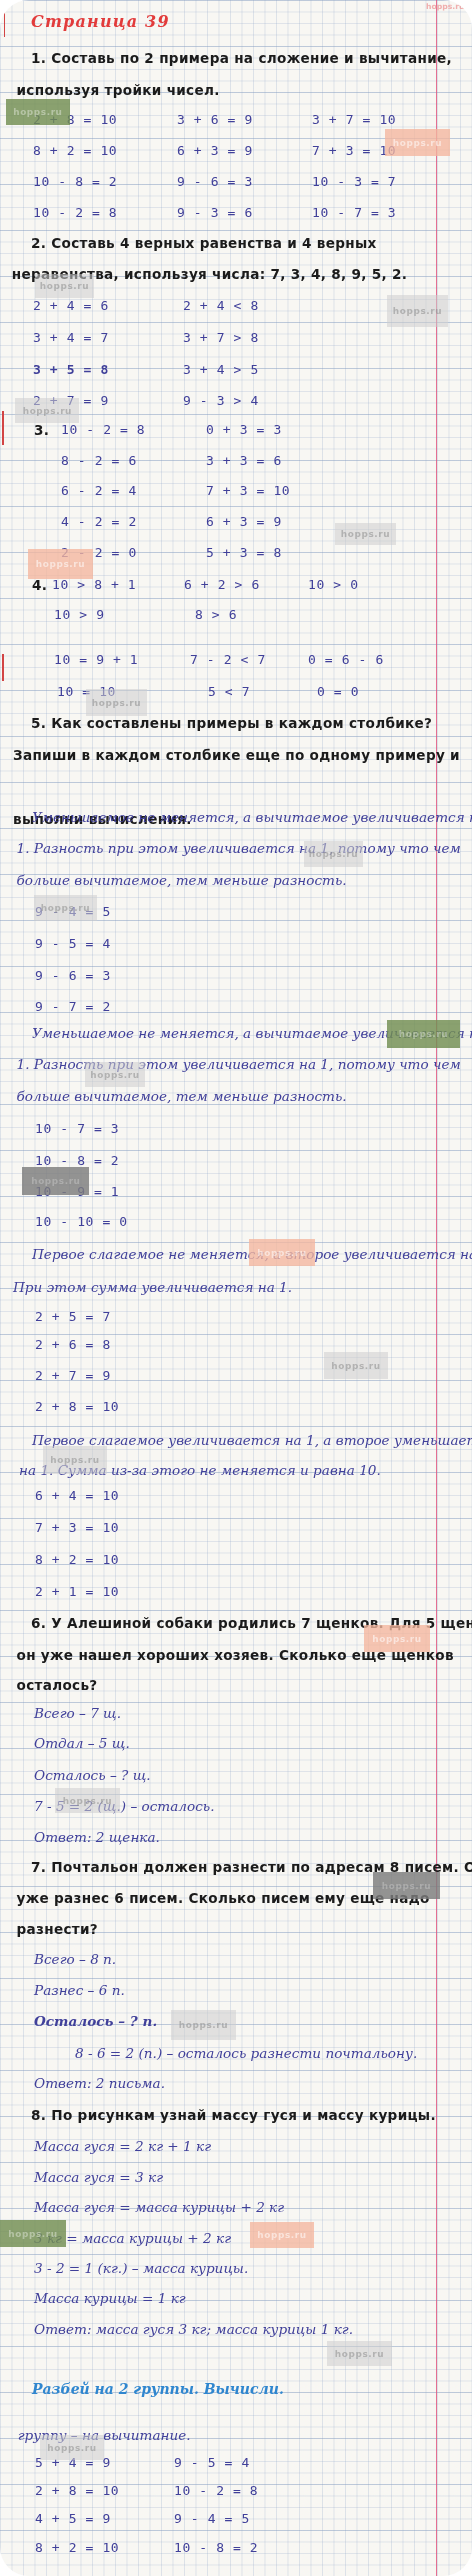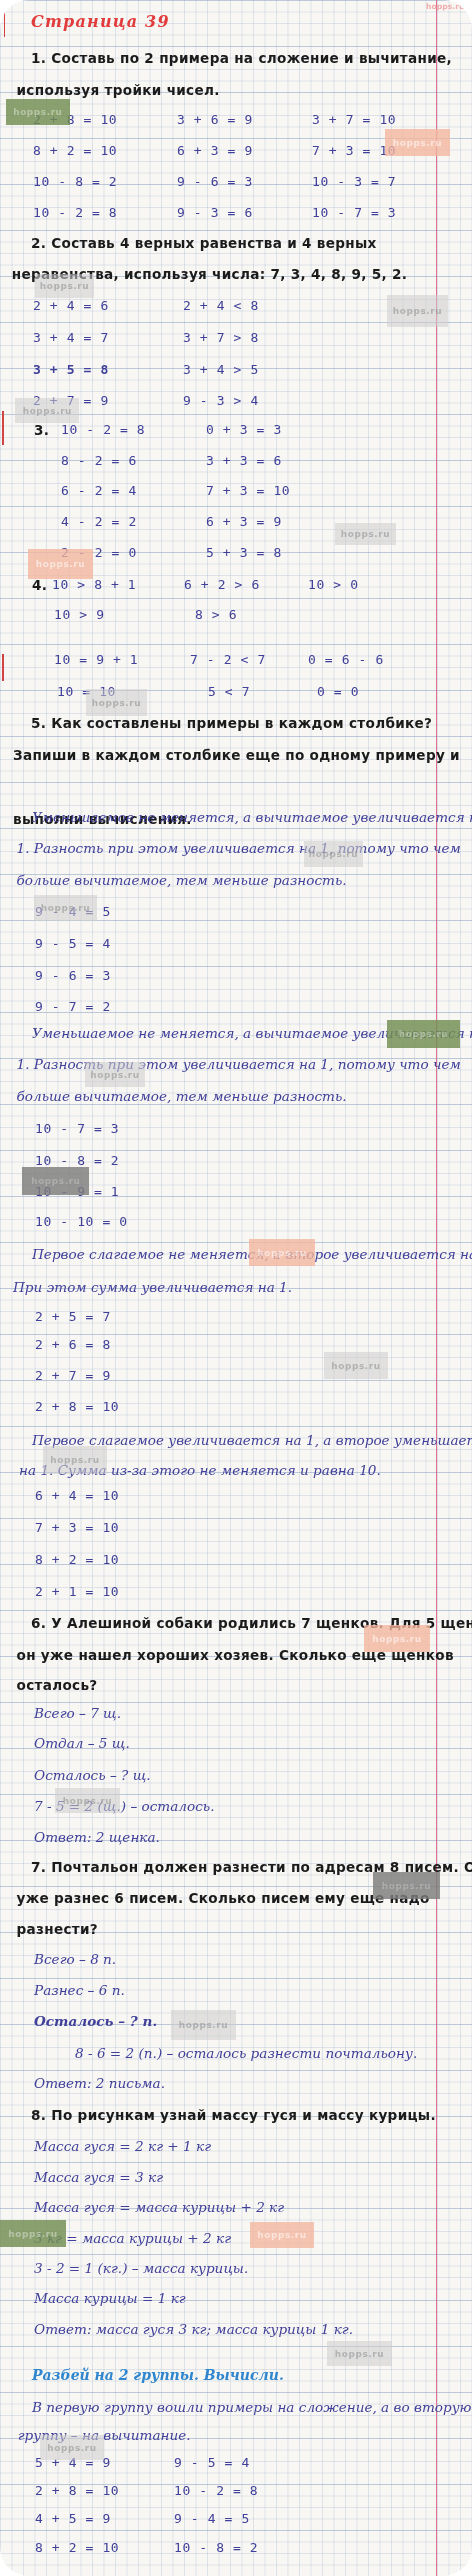--- a/index.html
+++ b/index.html
@@ -9,21 +9,21 @@
     background-image:
       linear-gradient(rgba(155,175,205,.28) 0.6px,transparent 0.6px),
       linear-gradient(rgba(125,150,185,.38) 0.6px,transparent 0.6px),
       linear-gradient(90deg,rgba(155,175,205,.30) 0.6px,transparent 0.6px);
     background-size:11.5px 11.5px,11.5px 46px,11.5px 11.5px;border-radius:29px;}
   .ln{position:absolute;white-space:nowrap;line-height:1.1;}
   .red-title{font-size:16px;color:#e23b3b;letter-spacing:1.2px;font-weight:bold;font-family:"DejaVu Serif",serif;font-style:italic;}
   .bk{font-size:13.6px;font-weight:bold;color:#1b1b1b;letter-spacing:0.3px;font-family:"DejaVu Sans",sans-serif;}
   .bl{font-size:13.6px;color:#40409a;font-style:italic;font-family:"DejaVu Serif",serif;}
   .eq{font-size:13px;color:#40409a;font-family:"DejaVu Sans Mono",monospace;letter-spacing:0.6px;}
-  .bhead{font-size:14px;font-weight:bold;font-style:italic;color:#2f86cf;font-family:"DejaVu Serif",serif;}
+  .bhead{font-size:14px;font-weight:bold;font-style:italic;color:#2f86cf;font-family:"DejaVu Serif",serif;margin-top:14px;}
   .wm{position:absolute;display:flex;align-items:center;justify-content:center;overflow:hidden;}
   .wm span{font-size:8.9px;font-weight:bold;letter-spacing:0.6px;font-family:"DejaVu Sans",sans-serif;}
   .wm.g{background:rgba(205,205,205,.55);} .wm.g span{color:rgba(140,140,140,.55);}
   .wm.gd{background:rgba(125,125,125,.82);} .wm.gd span{color:rgba(190,190,190,.6);}
   .wm.gr{background:rgba(113,141,82,.82);} .wm.gr span{color:rgba(255,255,255,.38);}
   .wm.s{background:rgba(243,182,158,.78);} .wm.s span{color:rgba(255,255,255,.55);}
   .margin-line{position:absolute;left:436px;top:0;width:1.2px;height:2576px;background:#e2577f;opacity:.85;}
   .edge-mark{position:absolute;width:1.8px;background:#d24444;}
   .corner-wm{position:absolute;left:426px;top:1.8px;font-size:7.7px;font-weight:bold;color:rgba(238,150,150,.75);}
 </style>
@@ -140,21 +140,20 @@
   <div class="ln bk" style="left:31px;top:2108px;">8. По рисункам узнай массу гуся и массу курицы.</div>
   <div class="ln bl" style="left:34px;top:2139px;">Масса гуся = 2 кг + 1 кг</div>
   <div class="ln bl" style="left:34px;top:2170px;">Масса гуся = 3 кг</div>
   <div class="ln bl" style="left:34px;top:2200px;">Масса гуся = масса курицы + 2 кг</div>
   <div class="ln bl" style="left:34px;top:2231px;">3 кг = масса курицы + 2 кг</div>
   <div class="ln bl" style="left:34px;top:2261px;">3 - 2 = 1 (кг.) – масса курицы.</div>
   <div class="ln bl" style="left:34px;top:2291px;">Масса курицы = 1 кг</div>
   <div class="ln bl" style="left:34px;top:2322px;">Ответ: масса гуся 3 кг; масса курицы 1 кг.</div>
 
   <div class="ln bhead" style="left:32px;top:2368px;">Разбей на 2 группы. Вычисли.</div>
-  <div class="ln bl" style="left:32px;top:2400px;">В первую группу вошли примеры на сложение, а во вторую</div>
   <div class="ln bl" style="left:17.7px;top:2428px;">группу – на вычитание.</div>
   <div class="ln eq" style="left:35px;top:2456px;">5 + 4 = 9</div>
   <div class="ln eq" style="left:174px;top:2456px;">9 - 5 = 4</div>
   <div class="ln eq" style="left:35px;top:2484px;">2 + 8 = 10</div>
   <div class="ln eq" style="left:174px;top:2484px;">10 - 2 = 8</div>
   <div class="ln eq" style="left:35px;top:2512px;">4 + 5 = 9</div>
   <div class="ln eq" style="left:174px;top:2512px;">9 - 4 = 5</div>
   <div class="ln eq" style="left:35px;top:2541px;">8 + 2 = 10</div>
   <div class="ln eq" style="left:174px;top:2541px;">10 - 8 = 2</div>
 

